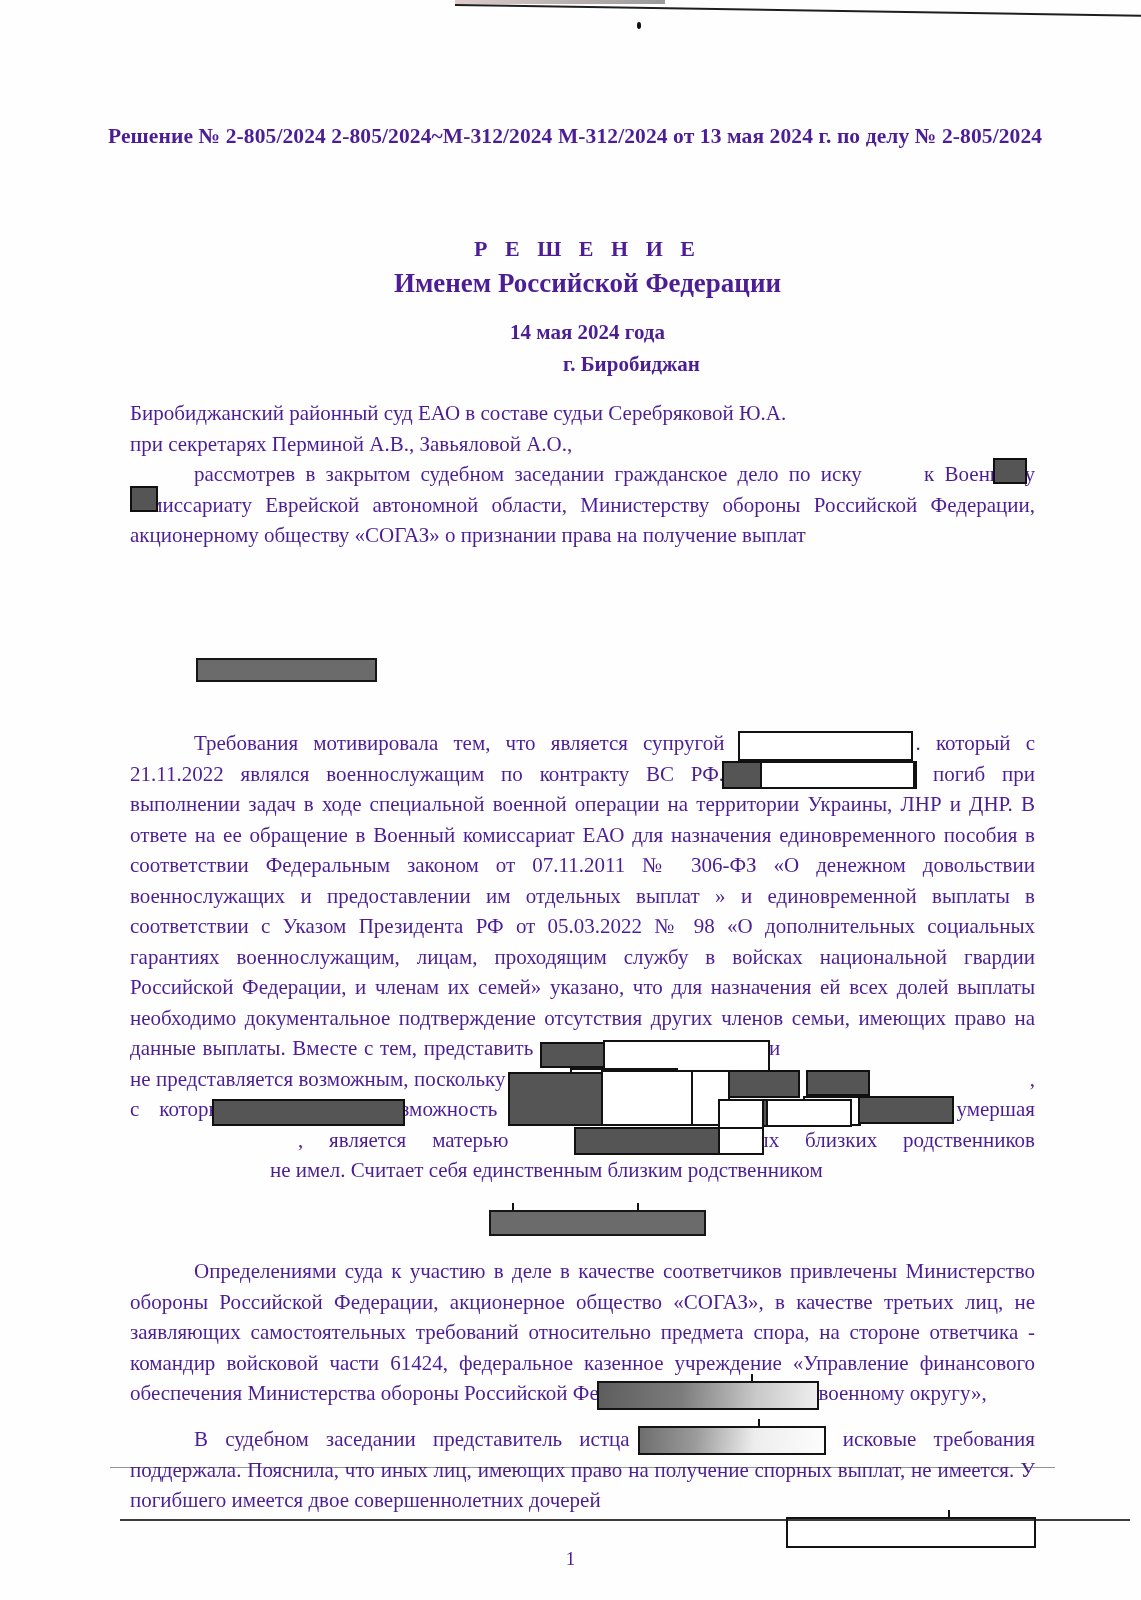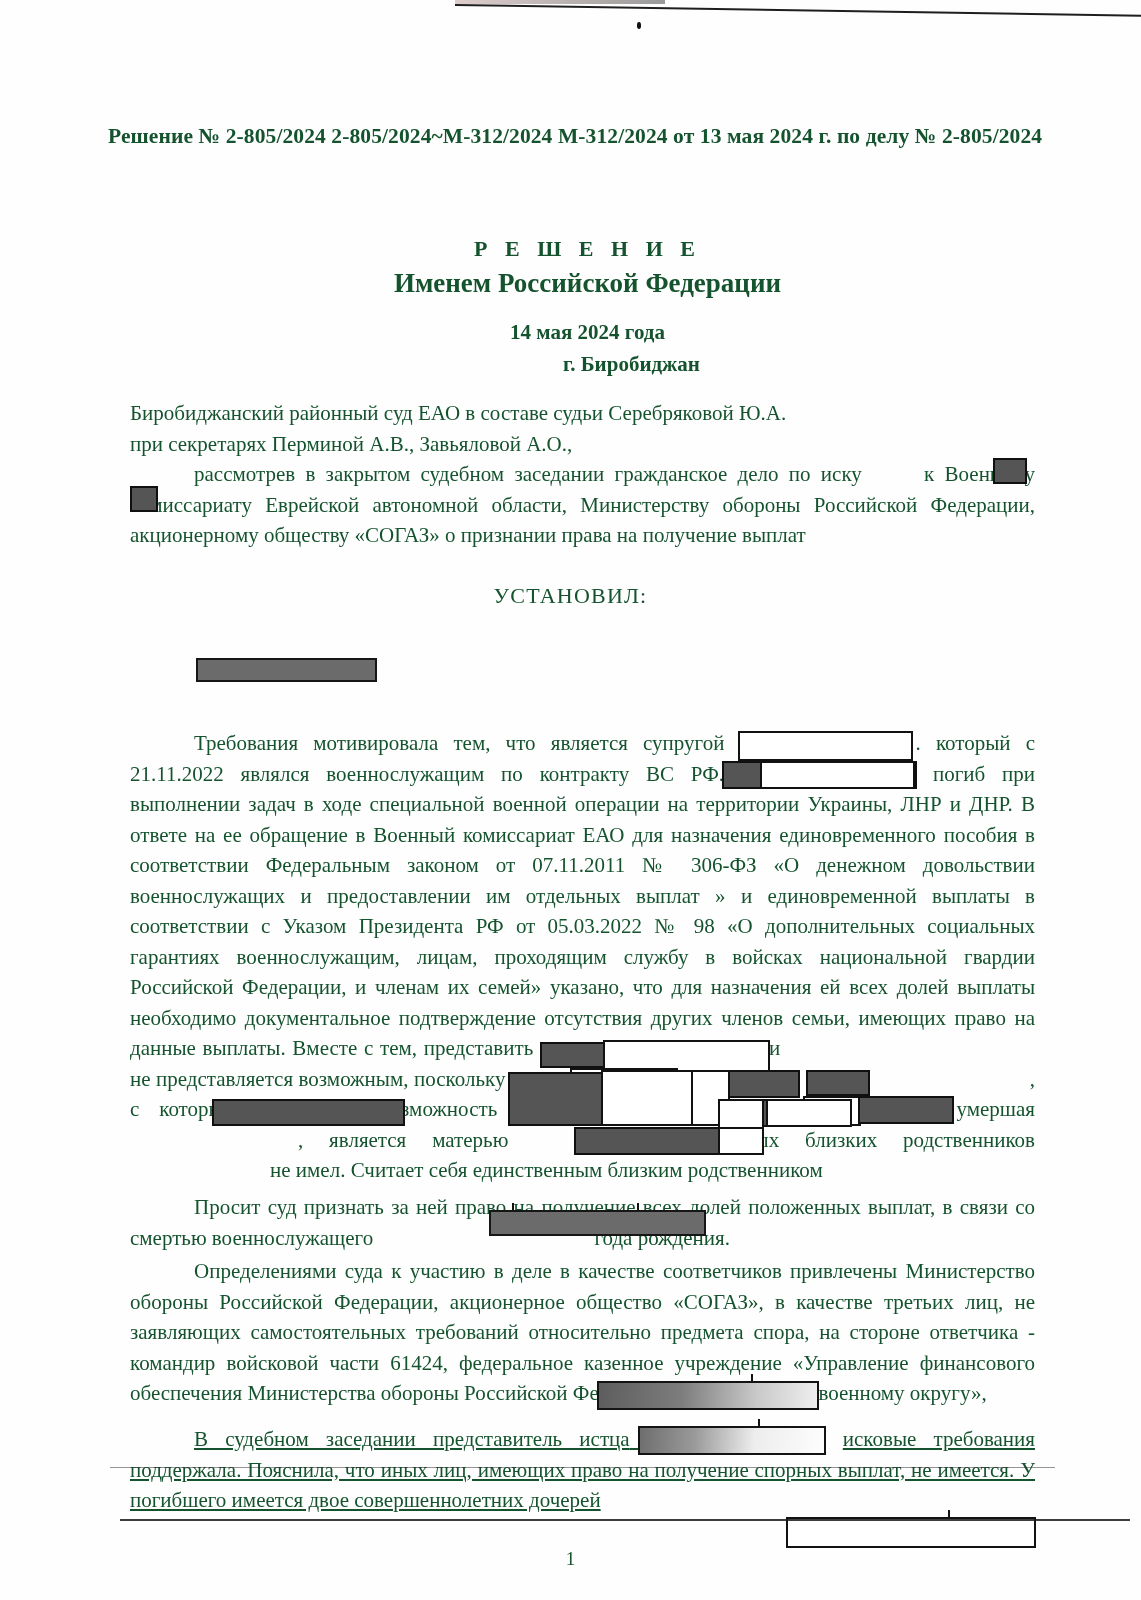--- a/index.html
+++ b/index.html
@@ -7,21 +7,21 @@
     padding: 0;
     background: #ffffff;
   }
   #page {
     position: relative;
     width: 1141px;
     height: 1600px;
     background: #fefefe;
     overflow: hidden;
     font-family: "Liberation Serif", "DejaVu Serif", serif;
-    color: #14532d;
+    color: #4c1d95;
   }
 
   
   .scan-line {
     position: absolute;
     left: 455px;
     top: 4px;
     width: 690px;
     height: 2px;
     background: #0b0b0b;
@@ -118,21 +118,21 @@
     line-height: 30.5px;
     text-align: justify;
     text-justify: inter-word;
   }
   .p-court    { left: 130px; top: 398px;  width: 905px; }
   .p-court .l1, .p-court .l2 { text-align: left; }
   .p-intro    { left: 130px; top: 658px;  width: 905px; }
   .p-main     { left: 130px; top: 728px;  width: 905px; }
   .p-ask      { left: 130px; top: 1192px; width: 905px; }
   .p-opred    { left: 130px; top: 1256px; width: 905px; }
-  .p-hearing  { left: 130px; top: 1424px; width: 905px; text-decoration: underline; }
+  .p-hearing  { left: 130px; top: 1424px; width: 905px; }
 
   .indent { display: inline-block; width: 64px; }
 
   .page-num {
     position: absolute;
     left: 0;
     width: 1141px;
     top: 1548px;
     text-align: center;
     font-size: 19px;
@@ -188,44 +188,39 @@
 
   <div class="para p-court">
     <div class="l1">Биробиджанский районный суд ЕАО в составе судьи Серебряковой Ю.А.</div>
     <div class="l2">при секретарях Перминой А.В., Завьяловой А.О.,</div>
     <div>
       <span class="indent"></span><span>рассмотрев в закрытом судебном заседании гражданское дело по иску</span>
       <span style="display:inline-block;width:52px"></span><span>к Военному комиссариату Еврейской автономной области, Министерству обороны Российской Федерации, акционерному обществу «СОГАЗ» о признании права на получение выплат</span>
     </div>
   </div>
 
-  <div class="ustanovil">УСТАНОВИЛ:</div>
 
 
   <div class="para p-main">
     <span class="indent"></span><span>Требования мотивировала тем, что является супругой</span>
     <span style="display:inline-block;width:176px"></span><span>. который с 21.11.2022 являлся военнослужащим по контракту ВС РФ.</span>
     <span style="display:inline-block;width:192px"></span><span>погиб при выполнении задач в ходе специальной военной операции на территории Украины, ЛНР и ДНР. В ответе на ее обращение в Военный комиссариат ЕАО для назначения единовременного пособия в соответствии Федеральным законом от 07.11.2011 № 306-ФЗ «О денежном довольствии военнослужащих и предоставлении им отдельных выплат » и единовременной выплаты в соответствии с Указом Президента РФ от 05.03.2022 № 98 «О дополнительных социальных гарантиях военнослужащим, лицам, проходящим службу в войсках национальной гвардии Российской Федерации, и членам их семей» указано, что для назначения ей всех долей выплаты необходимо документальное подтверждение отсутствия других членов семьи, имеющих право на данные выплаты. Вместе с тем,</span>
     <span>представить свидетельство о рождении</span>
     <span style="display:inline-block;width:248px"></span><span>не представляется возможным,</span>
     <span>поскольку местом его рождения является</span>
     <span style="display:inline-block;width:240px"></span><span>, с которым отсутствует</span>
     <span>возможность обмена документацией.</span>
     <span style="display:inline-block;width:168px"></span><span>, умершая</span>
     <span style="display:inline-block;width:168px"></span><span>, является</span>
     <span>матерью</span>
     <span style="display:inline-block;width:194px"></span><span>Иных близких родственников</span>
     <span style="display:inline-block;width:140px"></span><span>не имел. Считает</span>
     <span>себя единственным близким родственником</span>
   </div>
 
-  <div class="para p-ask">
-    <span class="indent"></span><span>Просит суд признать за ней право на получение всех долей положенных выплат, в связи со смертью военнослужащего</span>
-    <span style="display:inline-block;width:216px"></span><span>года рождения.</span>
-  </div>
 
   <div class="para p-opred">
     <span class="indent"></span><span>Определениями суда к участию в деле в качестве соответчиков привлечены Министерство обороны Российской Федерации, акционерное общество «СОГАЗ», в качестве третьих лиц, не заявляющих самостоятельных требований относительно предмета спора, на стороне ответчика - командир войсковой части 61424, федеральное казенное учреждение «Управление финансового обеспечения Министерства обороны Российской Федерации по Восточному военному округу»,</span>
   </div>
 
   <div class="para p-hearing">
     <span class="indent"></span><span>В судебном заседании представитель истца</span>
     <span style="display:inline-block;width:196px"></span><span>исковые требования поддержала. Пояснила, что иных лиц, имеющих право на получение спорных выплат, не имеется. У погибшего имеется двое совершеннолетних дочерей</span>
   </div>
 

